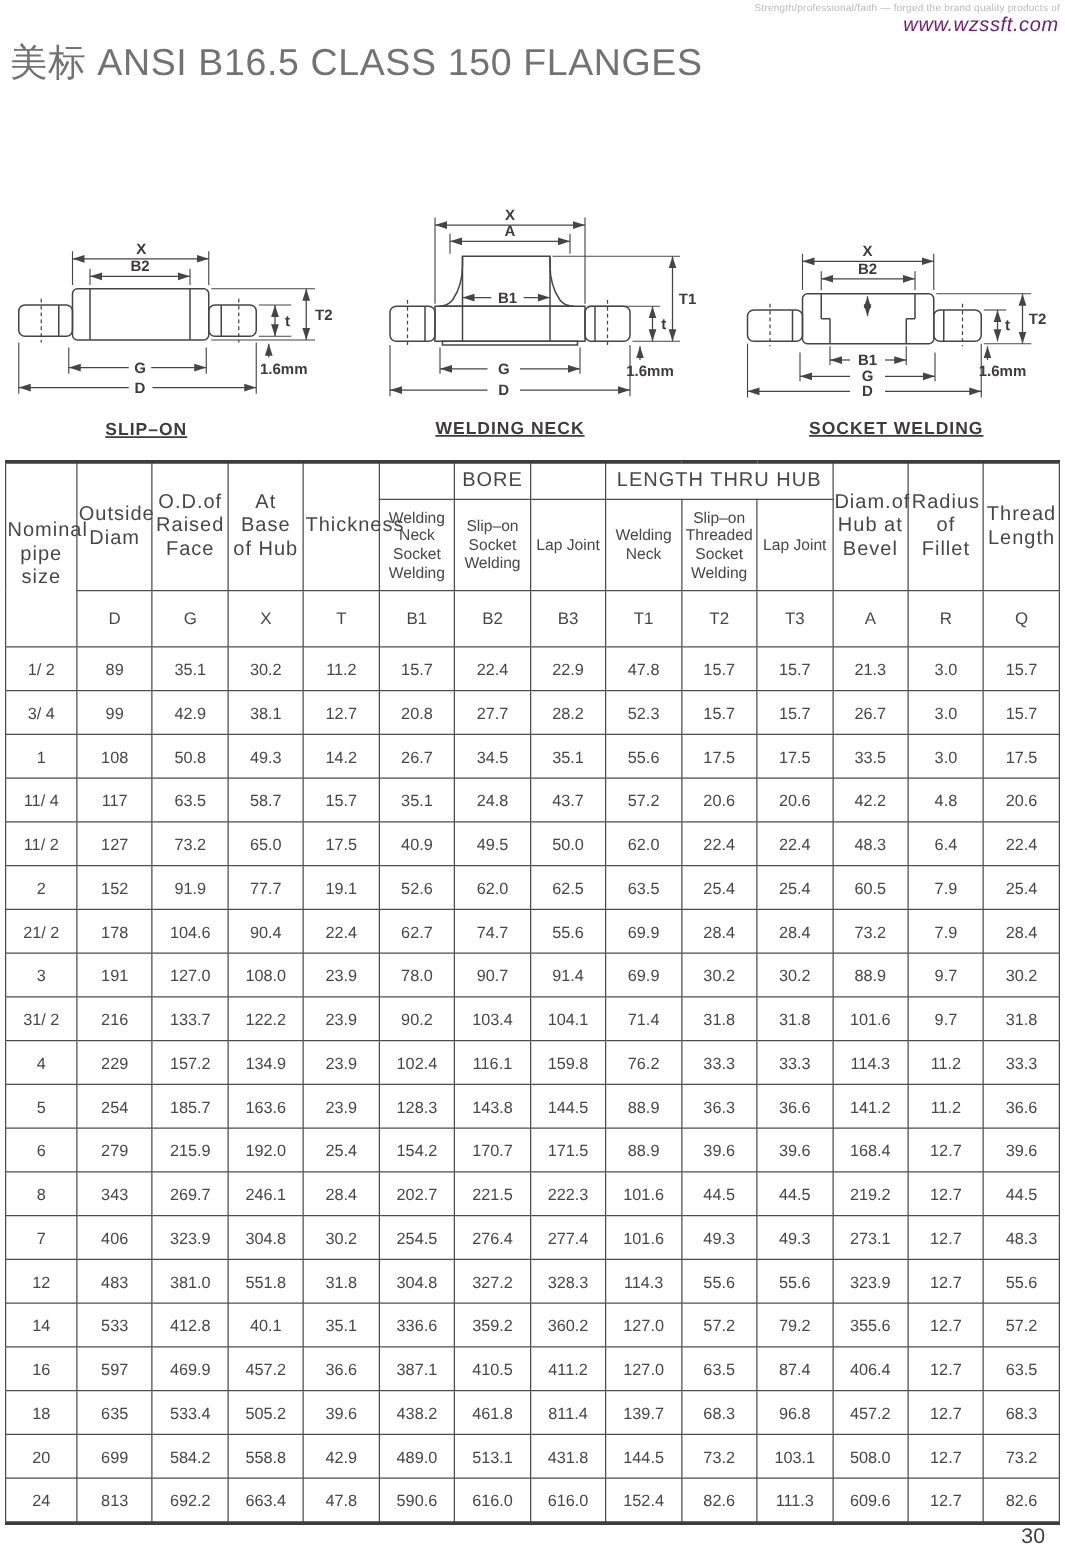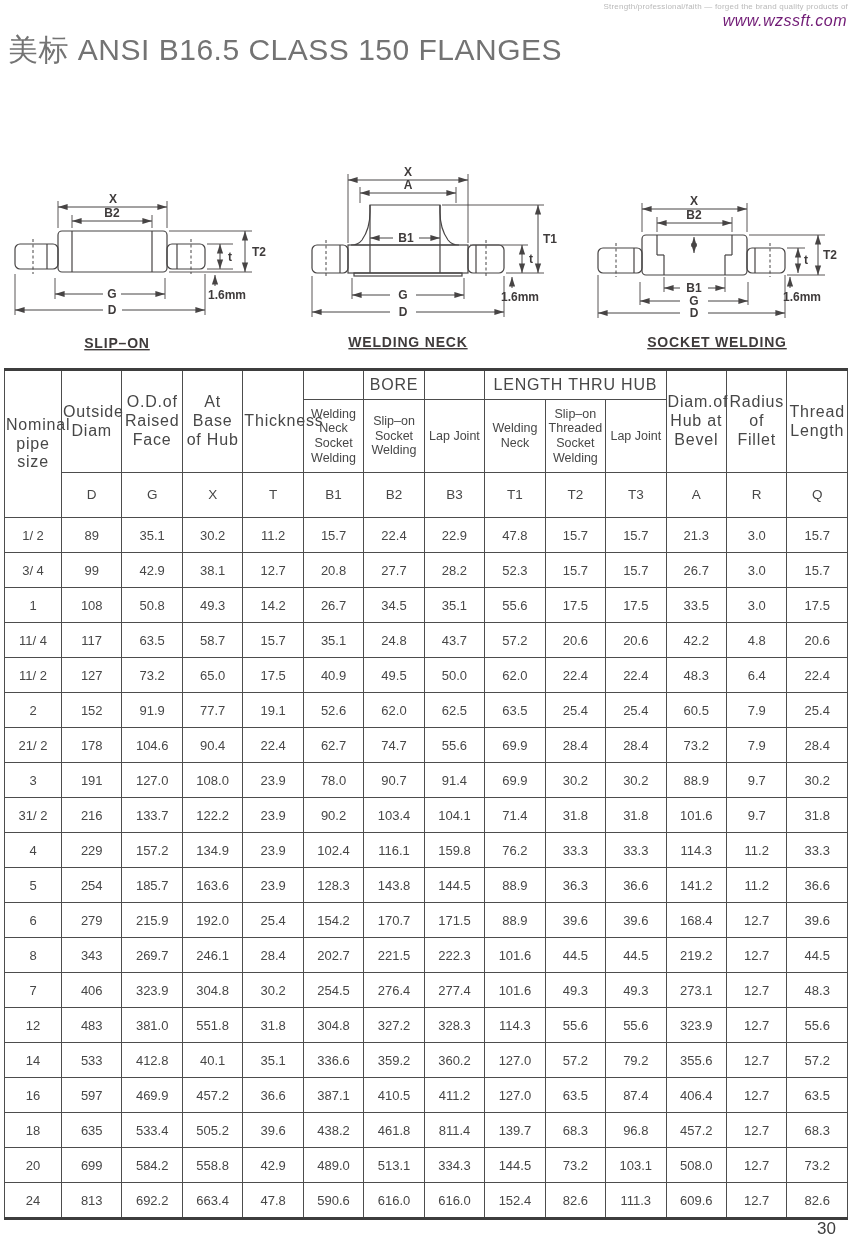--- a/index.html
+++ b/index.html
@@ -554,21 +554,21 @@
           <td>68.3</td>
         </tr>
         <tr>
           <td>20</td>
           <td>699</td>
           <td>584.2</td>
           <td>558.8</td>
           <td>42.9</td>
           <td>489.0</td>
           <td>513.1</td>
-          <td>334.3</td>
+          <td>431.8</td>
           <td>144.5</td>
           <td>73.2</td>
           <td>103.1</td>
           <td>508.0</td>
           <td>12.7</td>
           <td>73.2</td>
         </tr>
         <tr>
           <td>24</td>
           <td>813</td>

